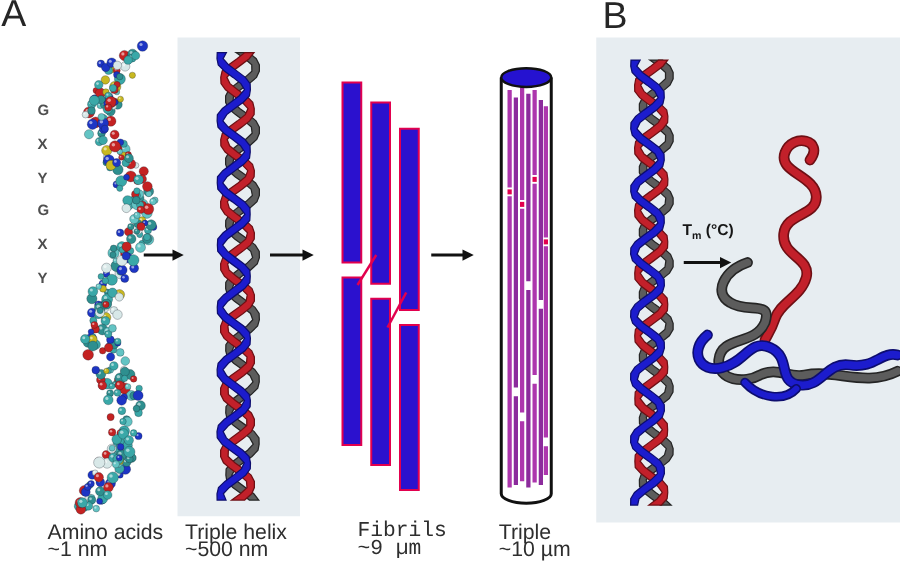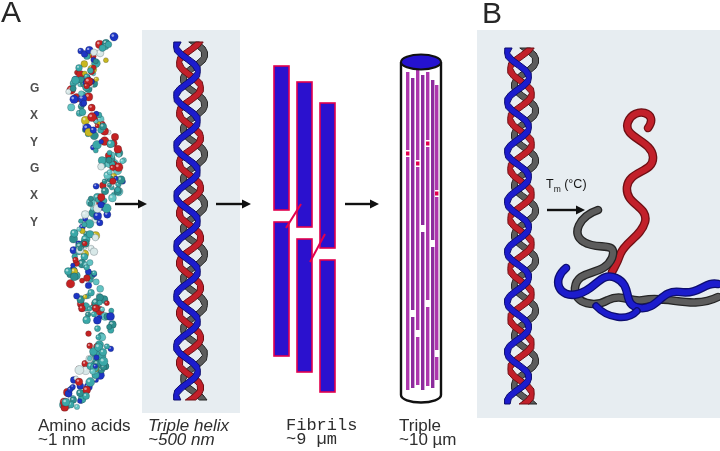--- a/index.html
+++ b/index.html
@@ -12,21 +12,21 @@
   }
   .panel-bg{position:absolute;}
   .seq-letter{
     position:absolute;left:30px;font-size:12px;font-weight:700;color:#4f4f4f;line-height:1;
   }
   .stage-label{
     position:absolute;top:419px;font-size:17px;color:#2e2e2e;line-height:13.5px;white-space:nowrap;
   }
   .stage-label .scale{display:block;}
   #tm-label{
-    position:absolute;left:546px;top:177px;font-size:12.5px;font-weight:400;color:#161616;white-space:nowrap;
+    position:absolute;left:546px;top:177px;font-size:12.5px;font-weight:700;color:#161616;white-space:nowrap;
   }
   #tm-label sub{font-size:8.5px;}
   #gfx{position:absolute;left:0;top:0;pointer-events:none;}
 </style>
 </head>
 <body>
 
 <div id="figure">
 
   <div class="panel-bg" style="left: 142px; top: 30px; width: 98px; height: 383px; background: rgb(231, 237, 241);"></div>
@@ -631,21 +631,21 @@
   <span class="seq-letter" style="top:109px;">X</span>
   <span class="seq-letter" style="top:136px;">Y</span>
   <span class="seq-letter" style="top:162px;">G</span>
   <span class="seq-letter" style="top:189px;">X</span>
   <span class="seq-letter" style="top:216px;">Y</span>
 
   <div class="stage-label" style="left:38px;">
     <span>Amino acids</span>
     <span class="scale">~1 nm</span>
   </div>
-  <div class="stage-label" style="left:148px;font-style:italic;">
+  <div class="stage-label" style="left:148px;">
     <span>Triple helix</span>
     <span class="scale">~500 nm</span>
   </div>
   <div class="stage-label" style="left:286px;font-family:Liberation Mono, monospace;">
     <span>Fibrils</span>
     <span class="scale">~9 µm</span>
   </div>
   <div class="stage-label" style="left:399px;">
     <span>Triple</span>
     <span class="scale">~10 µm</span>

